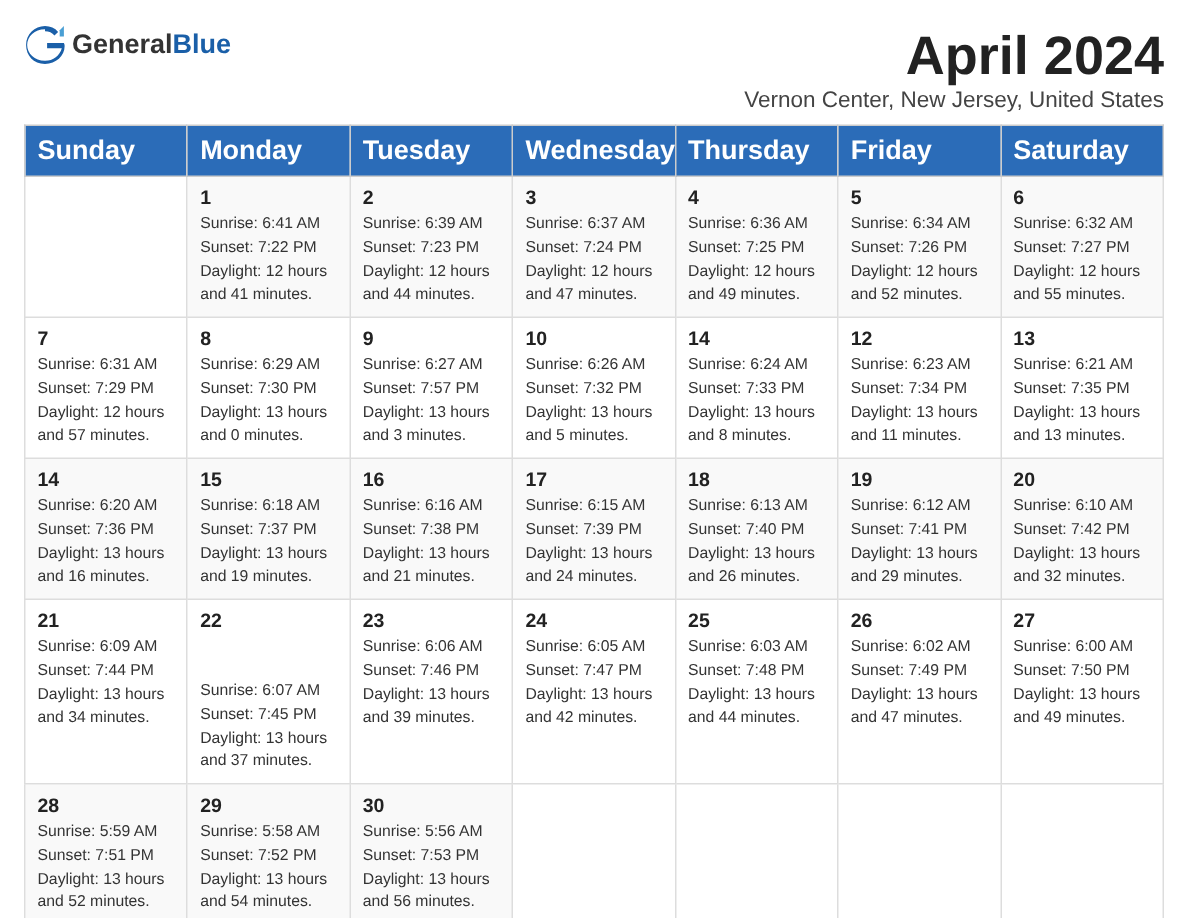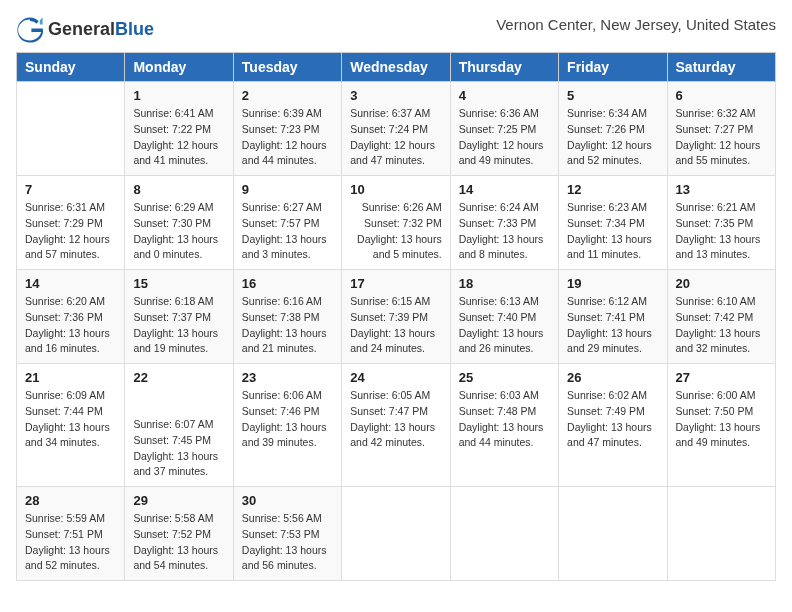--- a/index.html
+++ b/index.html
@@ -49,21 +49,21 @@
     table {
       width: 100%;
       border-collapse: collapse;
       table-layout: fixed;
     }
     thead tr th {
       background: #2b6cb8;
       color: #fff;
       text-align: left;
       padding: 6px 8px;
-      font-size: 14px;
+      font-size: 18px;
       font-weight: bold;
       border: 1px solid #ccc;
     }
     tbody tr td {
       vertical-align: top;
       padding: 6px 8px;
       font-size: 11px;
       color: #333;
       border: 1px solid #ddd;
       height: 90px;
@@ -96,20 +96,21 @@
     <svg class="logo-icon" viewBox="0 0 40 40">
       <path d="M20 5 C10 5 3 12 3 20 C3 28 10 35 20 35 C28 35 34 30 36 23 L22 23 L22 18 L38 18 C38.5 19 38.7 20 38.7 21 C38.7 30.5 30.4 38 20 38 C9 38 2 30 2 20 C2 10 10 2 20 2 C25 2 29.5 4 32.5 7.5 L29 11 C27 8.5 23.7 7 20 7 Z" fill="#1a5fa8"></path>
       <path d="M34 6 L38 2 L38 12 L34 12 Z" fill="#4a9fd4"></path>
     </svg>
     <div class="logo-text">
       <span class="logo-general">General</span>
       <span class="logo-blue">Blue</span>
     </div>
   </div>
   <div class="title-block">
+    <div class="month-title">April 2024</div>
     <div class="location-title">Vernon Center, New Jersey, United States</div>
   </div>
 </div>
 
 <table>
   <thead>
     <tr>
     <th>Sunday</th>
         <th>Monday</th>
         <th>Tuesday</th>
@@ -182,21 +183,21 @@
         </td>
         <td>
           <span class="day-number">9</span>
           <div class="day-info" style="white-space: pre-line;">Sunrise: 6:27 AM
 Sunset: 7:57 PM
 Daylight: 13 hours
 and 3 minutes.</div>
         </td>
         <td>
           <span class="day-number">10</span>
-          <div class="day-info" style="white-space: pre-line; text-align: right;">Sunrise: 6:26 AM
+          <div class="day-info" style="white-space: pre-line;">Sunrise: 6:26 AM
 Sunset: 7:32 PM
 Daylight: 13 hours
 and 5 minutes.</div>
         </td>
         <td>
           <span class="day-number">14</span>
           <div class="day-info" style="white-space: pre-line;">Sunrise: 6:24 AM
 Sunset: 7:33 PM
 Daylight: 13 hours
 and 8 minutes.</div>

